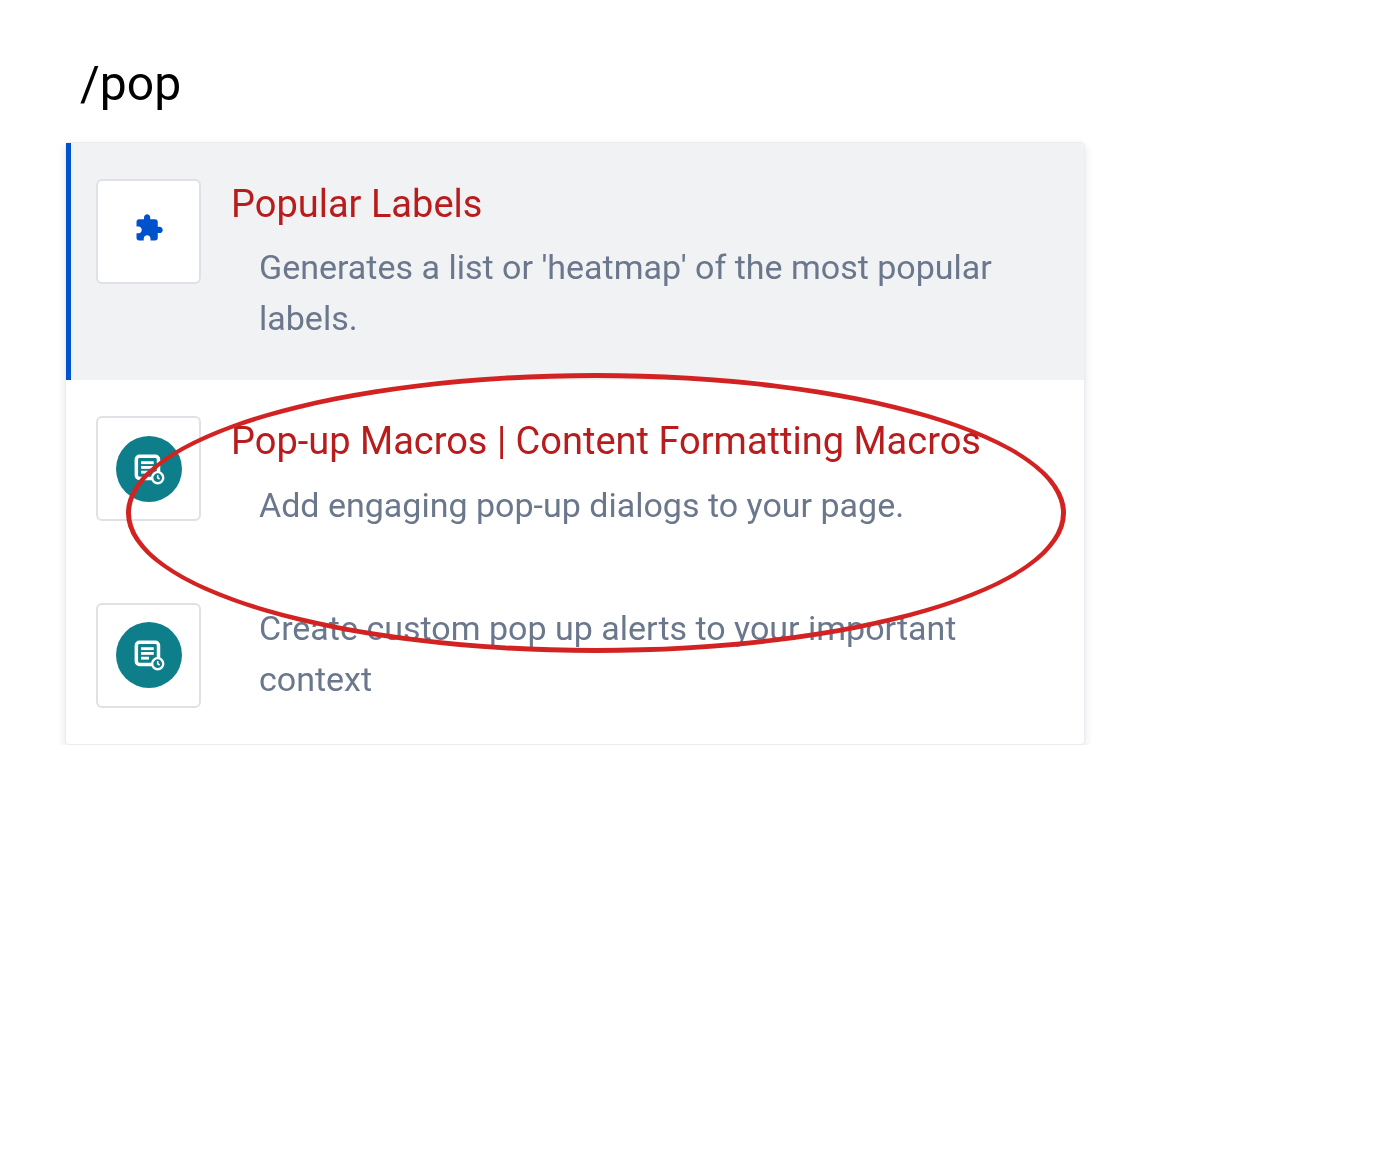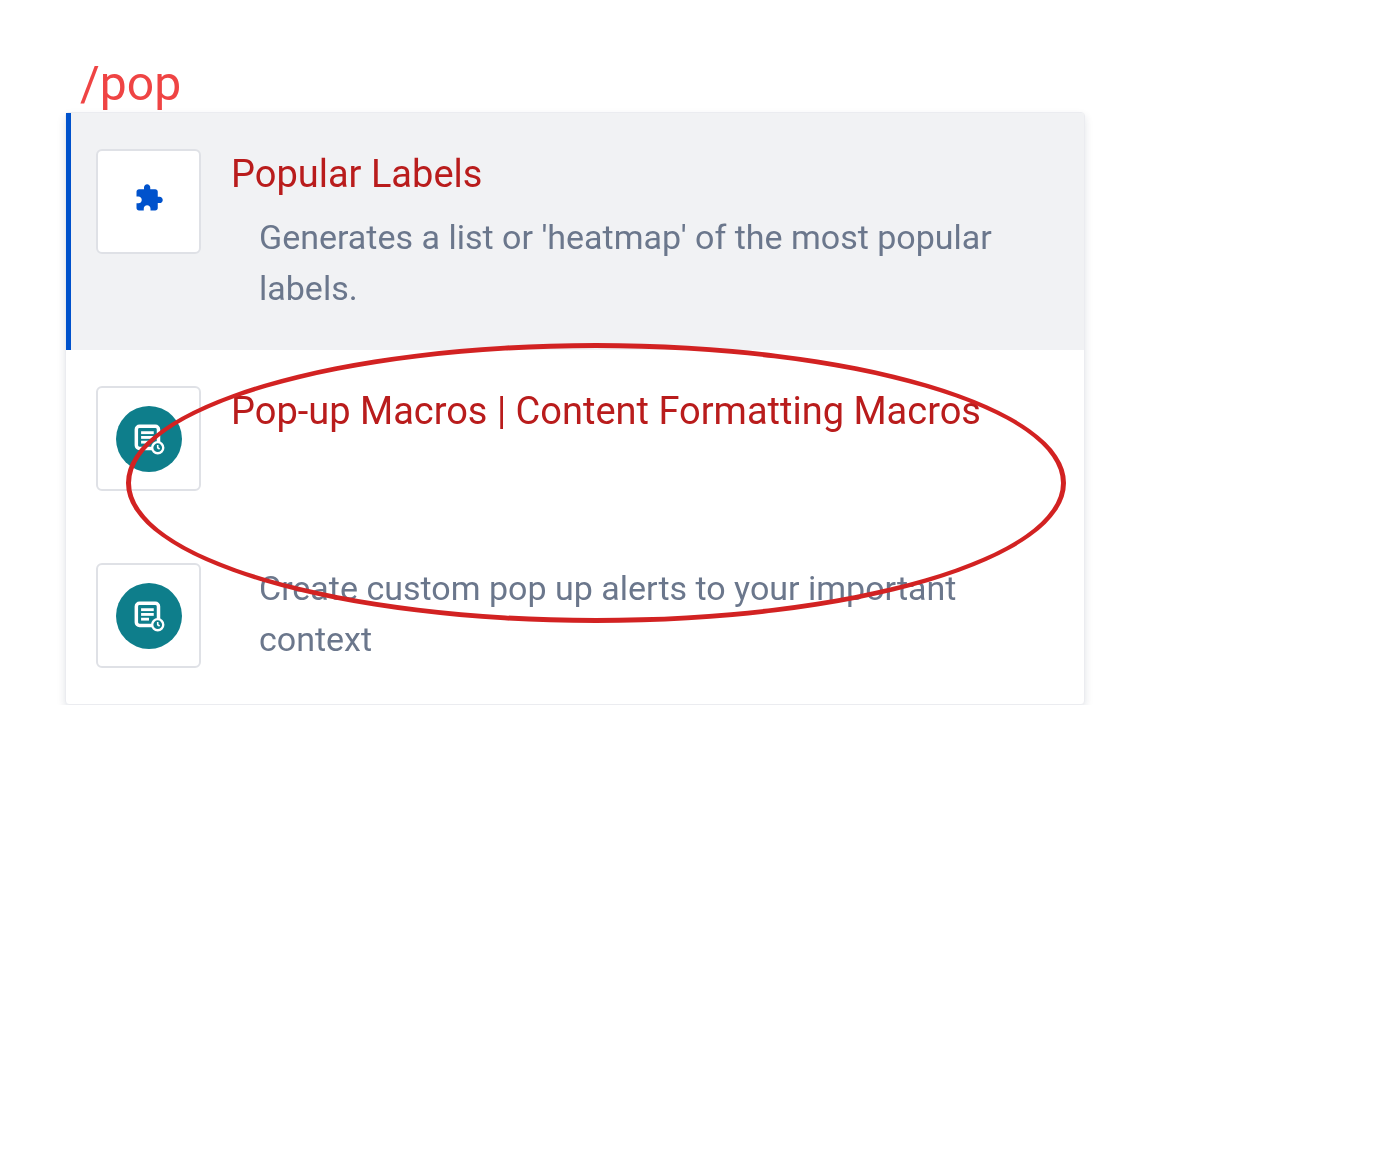--- a/index.html
+++ b/index.html
@@ -9,22 +9,23 @@
     }
     body {
       font-family: -apple-system, BlinkMacSystemFont, "Segoe UI", Roboto, Helvetica, Arial, sans-serif;
       background: #ffffff;
       padding-top: 55px;
       padding-left: 65px;
       width: 1400px;
     }
     .slash-command {
       font-size: 48px;
-      color: #ef4444;
+      color: #000000;
       font-weight: 400;
+      margin-bottom: 30px;
       padding-left: 15px;
     }
     .dropdown {
       width: 1020px;
       border: 1px solid #ebecf0;
       border-radius: 4px;
       background: #ffffff;
       box-shadow: 0 4px 8px rgba(9,30,66,0.12);
       overflow: visible;
       position: relative;
@@ -126,20 +127,21 @@
           <line x1="7" y1="8" x2="15" y2="8" stroke="#ffffff" stroke-width="1.8"></line>
           <line x1="7" y1="11" x2="15" y2="11" stroke="#ffffff" stroke-width="1.8"></line>
           <line x1="7" y1="14" x2="12" y2="14" stroke="#ffffff" stroke-width="1.8"></line>
           <circle cx="17.5" cy="17.5" r="3.5" fill="#0e7e8b" stroke="#ffffff" stroke-width="1.5"></circle>
           <path d="M17.5 15.8 v1.7 l1.2 0.8" stroke="#ffffff" stroke-width="1" fill="none"></path>
         </svg>
       </div>
     </div>
     <div class="text-content">
       <div class="item-title">Pop-up Macros | Content Formatting Macros</div>
+      <div class="item-description">Add engaging pop-up dialogs to your page.</div>
     </div>
   </div>
 
   <div class="menu-item">
     <div class="icon-box">
       <div class="badge-icon">
         <svg width="38" height="38" viewBox="0 0 24 24" fill="#ffffff">
           <rect x="4" y="4" width="14" height="14" rx="2" fill="none" stroke="#ffffff" stroke-width="2.2"></rect>
           <line x1="7" y1="8" x2="15" y2="8" stroke="#ffffff" stroke-width="1.8"></line>
           <line x1="7" y1="11" x2="15" y2="11" stroke="#ffffff" stroke-width="1.8"></line>

